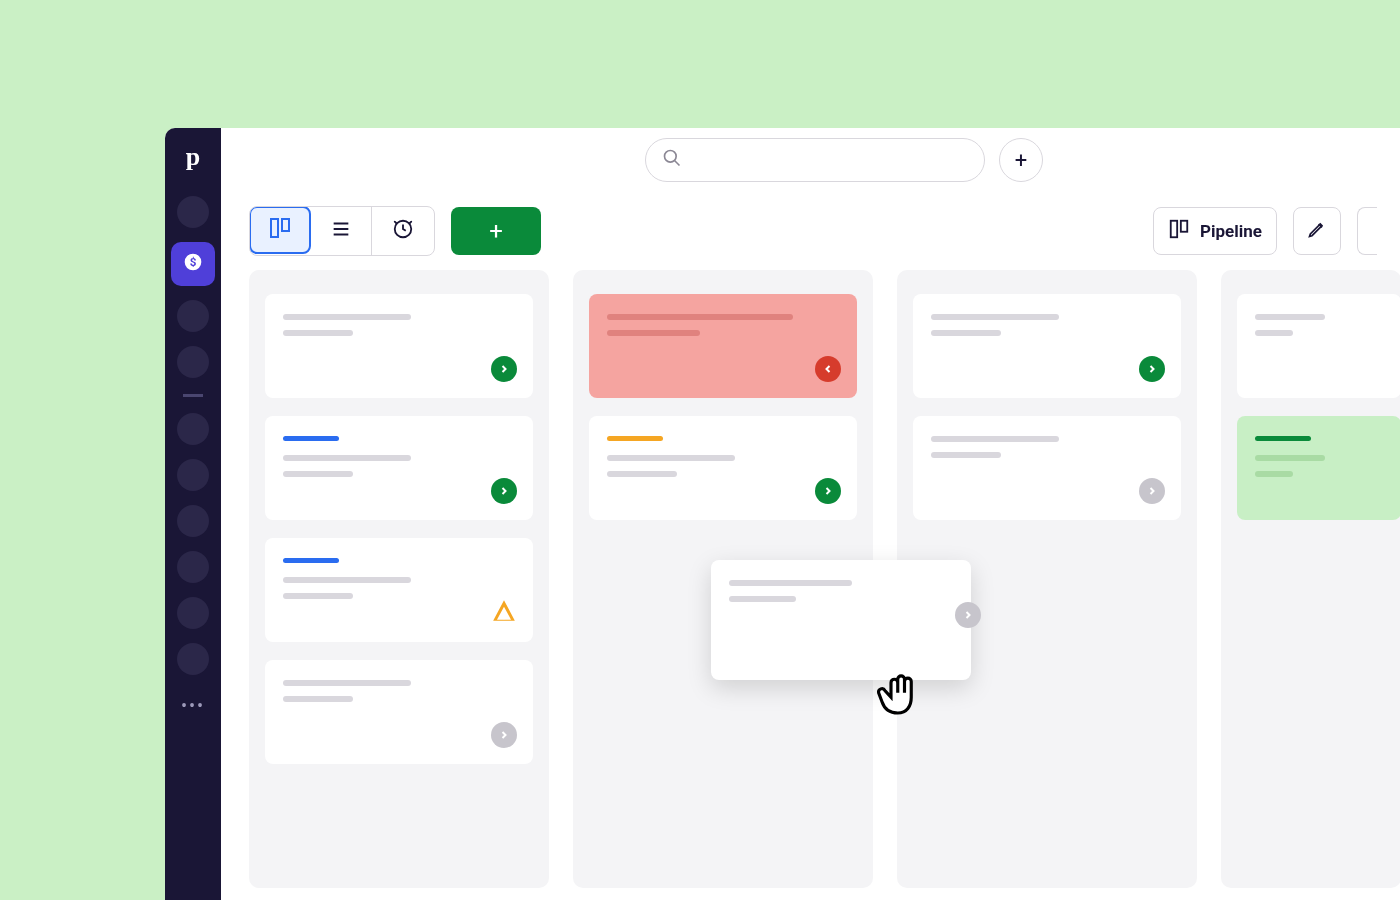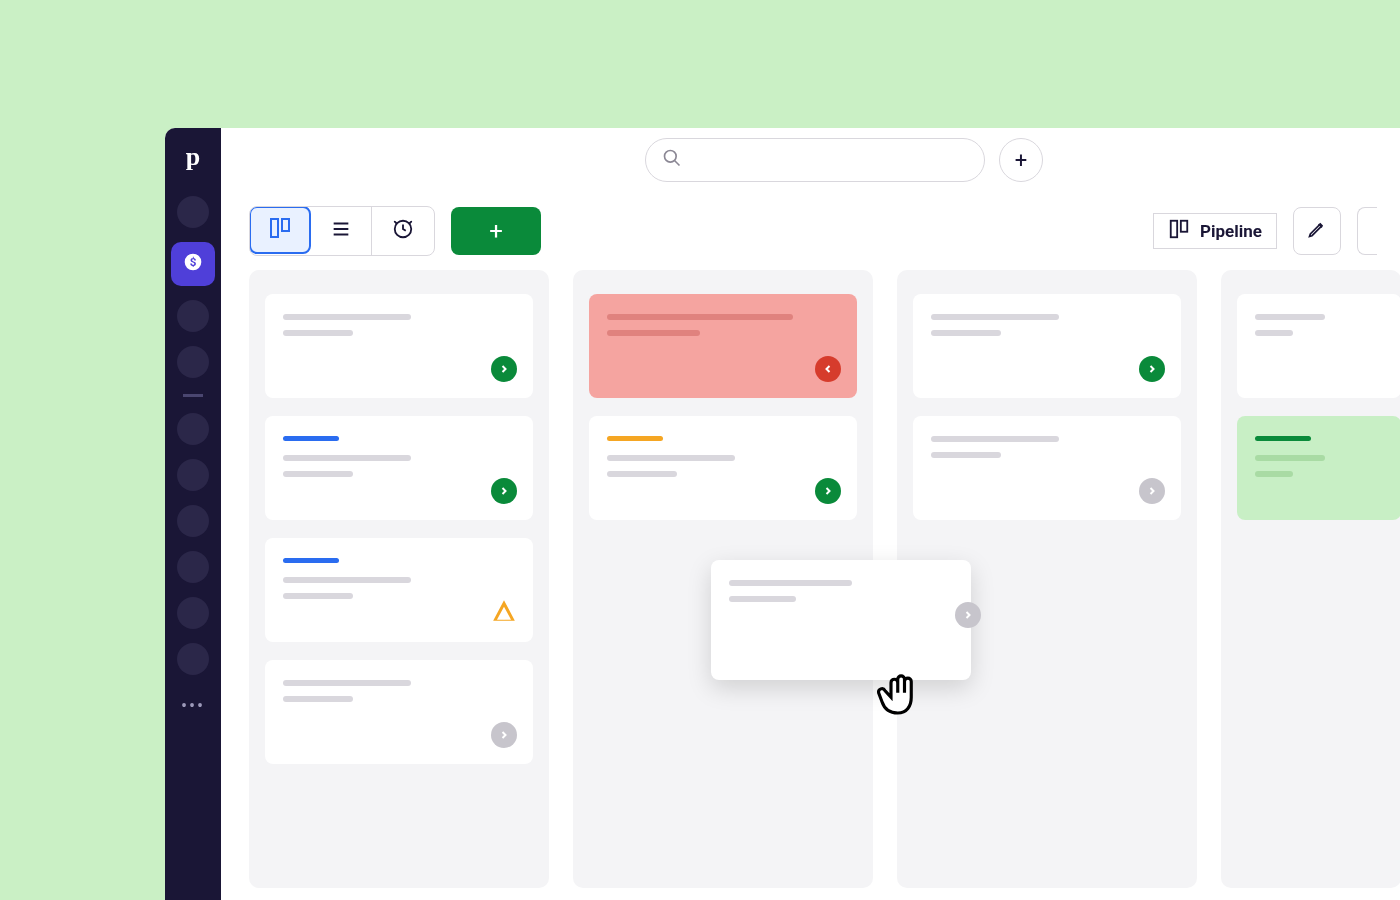--- a/index.html
+++ b/index.html
@@ -157,23 +157,23 @@
     border-radius: 8px;
     display: flex;
     align-items: center;
     justify-content: center;
     color: #fff;
     font-size: 24px;
     cursor: pointer;
   }
   .spacer { flex: 1; }
   .pipeline-sel {
-    height: 36px;
+    height: 48px;
     border: 1px solid #d9d7dd;
-    border-radius: 0;
+    border-radius: 8px;
     display: flex;
     align-items: center;
     padding: 0 14px;
     gap: 10px;
     font-weight: 700;
     font-size: 17px;
     color: #1a1636;
     cursor: pointer;
   }
   .edit-btn {

